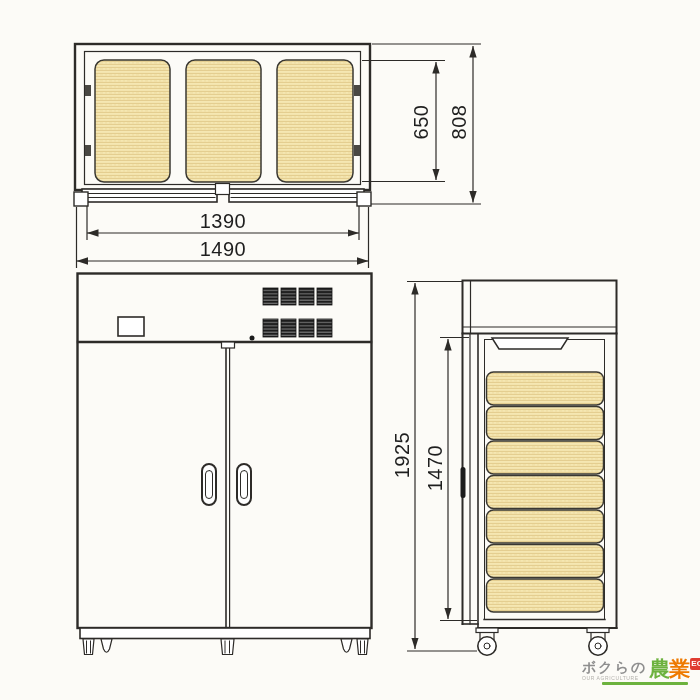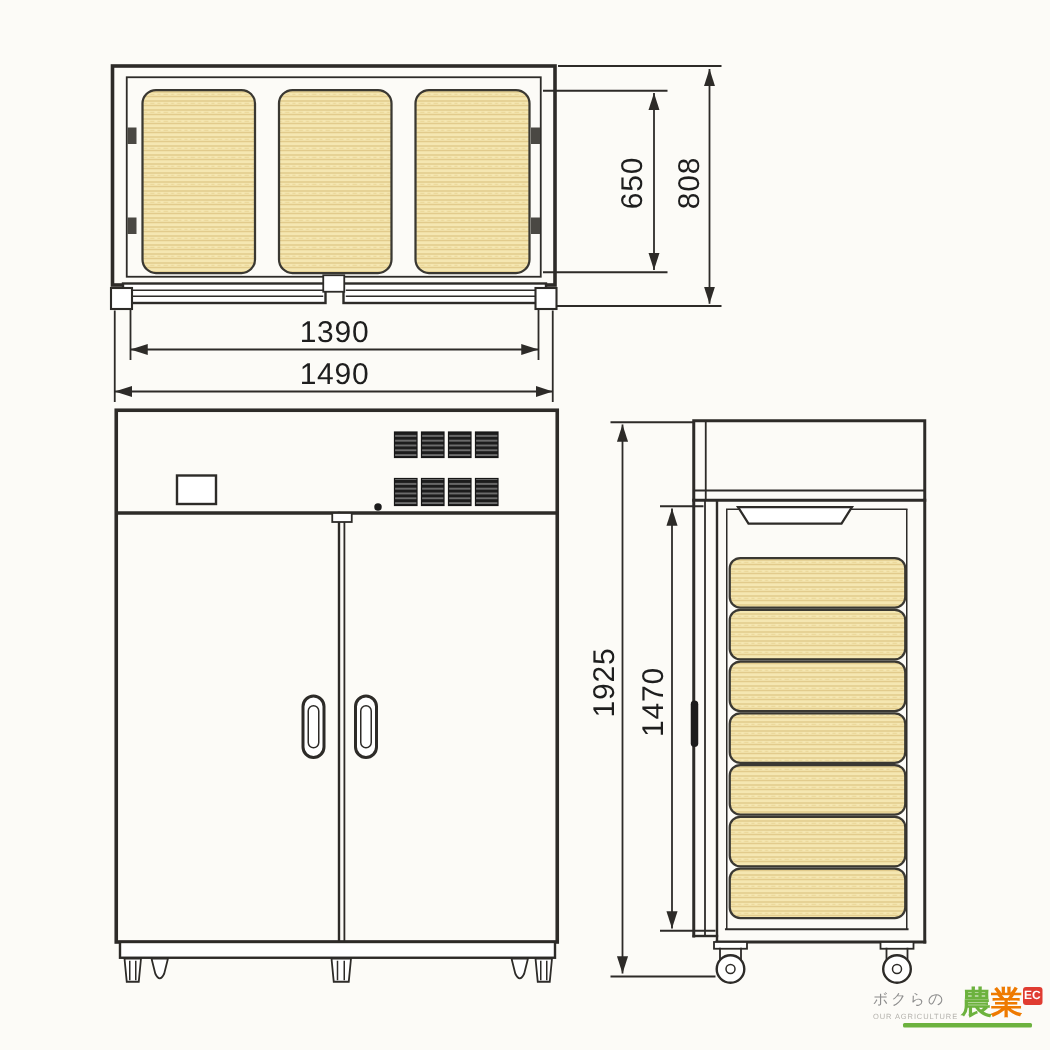--- a/index.html
+++ b/index.html
@@ -17,21 +17,21 @@
   .fdark{fill:#1c1c1c;stroke:none;}
   .dimln{stroke:var(--line,#2d2b28);stroke-width:1.2;fill:none;}
   .ah{fill:var(--line,#2d2b28);stroke:none;}
   .dim{font-family:"Liberation Sans","DejaVu Sans",sans-serif;font-size:20px;fill:#1e1e1e;letter-spacing:0.5px;}
   .sackrect{stroke:#3a3832;stroke-width:1.5;}
   .nub{fill:#4a4843;stroke:none;}
 
   
   .logo{position:absolute;left:582px;top:659px;width:118px;}
   .logo-row{display:flex;align-items:flex-start;}
-  .logo-ja{color:var(--logo-gray,#8e8e8e);font-size:10px;font-weight:normal;letter-spacing:2px;line-height:16px;white-space:nowrap;}
+  .logo-ja{color:var(--logo-gray,#8e8e8e);font-size:14px;font-weight:bold;letter-spacing:2px;line-height:16px;white-space:nowrap;}
   .logo-en{color:#b4b2ad;font-size:5px;letter-spacing:0.6px;line-height:6px;white-space:nowrap;}
   .logo-mark{display:flex;align-items:flex-start;margin-left:2px;margin-top:-2px;}
   .k1{color:var(--logo-green,#69b03d);font-size:21px;font-weight:bold;line-height:24px;}
   .k2{color:var(--logo-orange,#ee7a00);font-size:21px;font-weight:bold;line-height:24px;margin-left:-1px;}
   .badge{background:var(--logo-red,#e03c31);color:#fff;font-size:8px;font-weight:bold;
          border-radius:2px;padding:1px 1px;line-height:9px;height:10px;margin-top:1px;}
   .logo-underline{height:3px;background:var(--logo-green,#6cb23e);width:86px;margin-left:20px;margin-top:1px;border-radius:1px;}
 </style>
 </head>
 <body>

